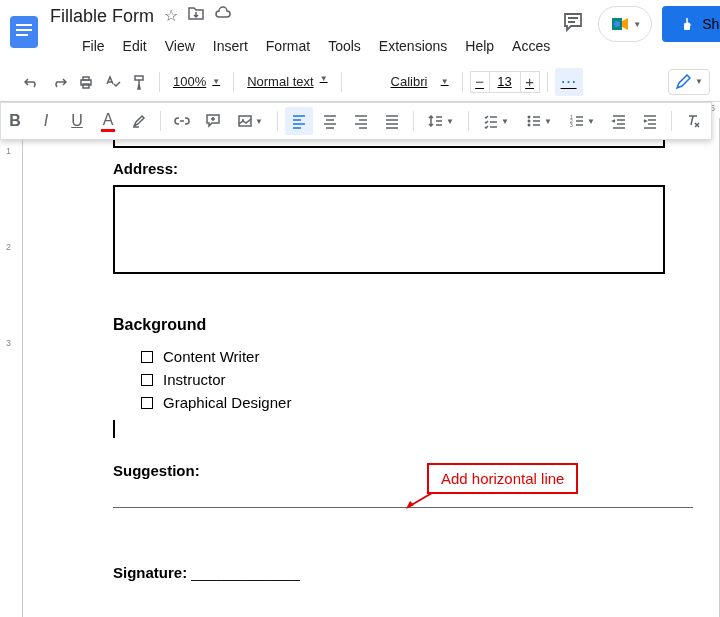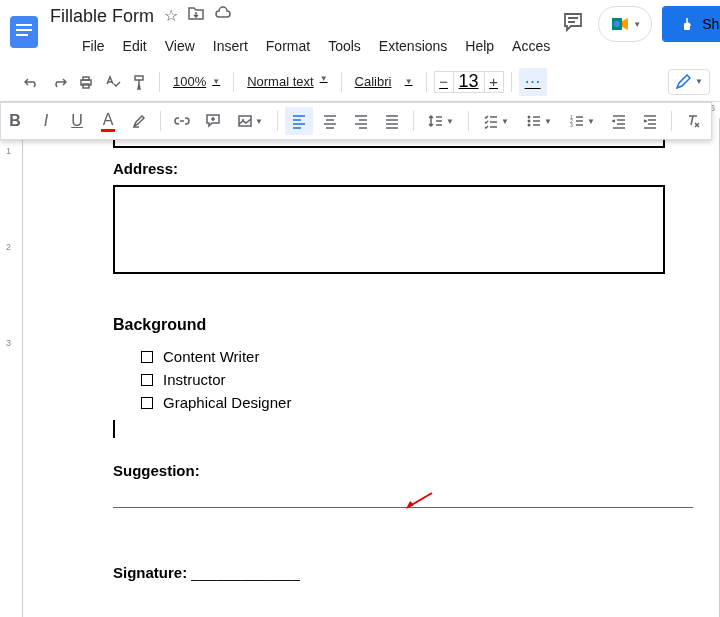--- a/index.html
+++ b/index.html
@@ -18,24 +18,24 @@
     .header-right { display: flex; align-items: center; gap: 10px; margin-left: auto; margin-right: 0; }
     .comments-icon { color: #5f6368; cursor: pointer; padding: 4px; }
     .meet-btn { display: flex; align-items: center; gap: 2px; border: 1px solid #dadce0; border-radius: 40px; padding: 6px 10px; cursor: pointer; }
     .share-btn { background: #1a73e8; color: #000000; border-radius: 4px 0 0 4px; padding: 10px 8px 10px 18px; font-size: 14px; font-weight: 500; display: flex; align-items: center; gap: 8px; cursor: pointer; }
     
     .toolbar { height: 40px; display: flex; align-items: center; padding: 0 20px; gap: 3px; border-bottom: 1px solid #dadce0; position: relative; text-decoration: underline; }
     .tb-btn { width: 24px; height: 28px; display: flex; align-items: center; justify-content: center; cursor: pointer; color: #5f6368; border-radius: 2px; }
     .tb-sep { width: 1px; height: 20px; background: #dadce0; margin: 0 4px; }
     .zoom-sel { font-size: 13px; color: #222; display: flex; align-items: center; gap: 6px; padding: 0 6px; cursor: pointer; }
     .style-sel { font-size: 13px; color: #222; display: flex; align-items: flex-start; gap: 6px; padding: 0 6px; cursor: pointer; min-width: 80px; }
-    .font-sel { font-size: 13px; color: #222; display: flex; align-items: center; gap: 6px; padding: 0 6px; cursor: pointer; min-width: 70px; }
+    .font-sel { font-size: 13px; color: #222; display: flex; align-items: center; gap: 6px; padding: 0 6px; cursor: pointer; min-width: 70px; margin-left: 36px; }
     .font-size { display: flex; align-items: center; }
     .fs-btn { width: 20px; height: 22px; border: 1px solid #dadce0; display: flex; align-items: center; justify-content: center; cursor: pointer; font-size: 15px; color: #444; }
-    .fs-input { width: 30px; height: 22px; border-top: 1px solid #dadce0; border-bottom: 1px solid #dadce0; border-left:0;border-right:0; text-align: center; font-size: 18px; }
+    .fs-input { width: 30px; height: 22px; border-top: 1px solid #dadce0; border-bottom: 1px solid #dadce0; border-left:0;border-right:0; text-align: center; font-size: 13px; }
     .more-btn { width: 28px; height: 28px; background: #e8f0fe; display: flex; align-items: center; justify-content: center; cursor: pointer; color: #1a73e8; border-radius: 2px; }
     .mode-btn { position: absolute; right: 10px; display: flex; align-items: center; gap: 4px; border: 1px solid #dadce0; border-radius: 4px; padding: 4px 6px; cursor: pointer; color: #1a73e8; }
     
     .toolbar2 { height: 38px; display: flex; align-items: center; padding: 0 4px 0 0; gap: 3px; border: 1px solid #dadce0; box-shadow: 0 2px 6px rgba(0,0,0,0.2); position: absolute; left: 0; top: 102px; z-index: 5; background: #fff; }
     .tb2-btn { width: 28px; height: 28px; display: flex; align-items: center; justify-content: center; cursor: pointer; color: #5f6368; border-radius: 2px; position: relative; }
     .tb2-btn.active { background: #e8f0fe; color: #1a73e8; }
     .tb2-btn.with-arrow { width: 40px; }
     .tb2-arrow { font-size: 8px; margin-left: 2px; }
     .underline-red { border-bottom: 3px solid #ff0000; }
     
@@ -319,17 +319,18 @@
           <span>Graphical Designer</span>
         </div>
     </div>
     <div class="cursor-line"></div>
     <div class="suggestion">Suggestion:</div>
     <hr class="hr-line">
     <div class="signature"><b>Signature:</b><span> _____________</span></div>
     <div style="height:40px"></div>
   </div>
 
+  <div class="annotation">Add horizontal line</div>
   <svg class="arrow" width="30" height="20" viewBox="0 0 30 20">
     <path d="M28 2 L4 16" stroke="#e20000" stroke-width="2"></path>
     <path d="M2 18 L10 14 L6 10 Z" fill="#e20000"></path>
   </svg>
 </div>
 
 </body></html>

